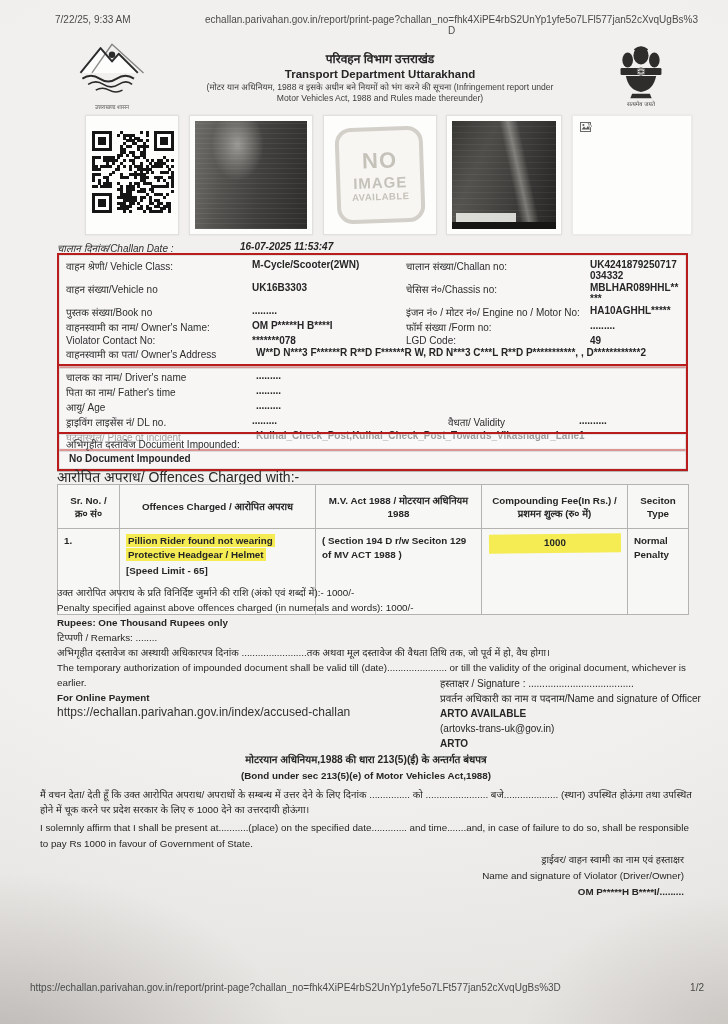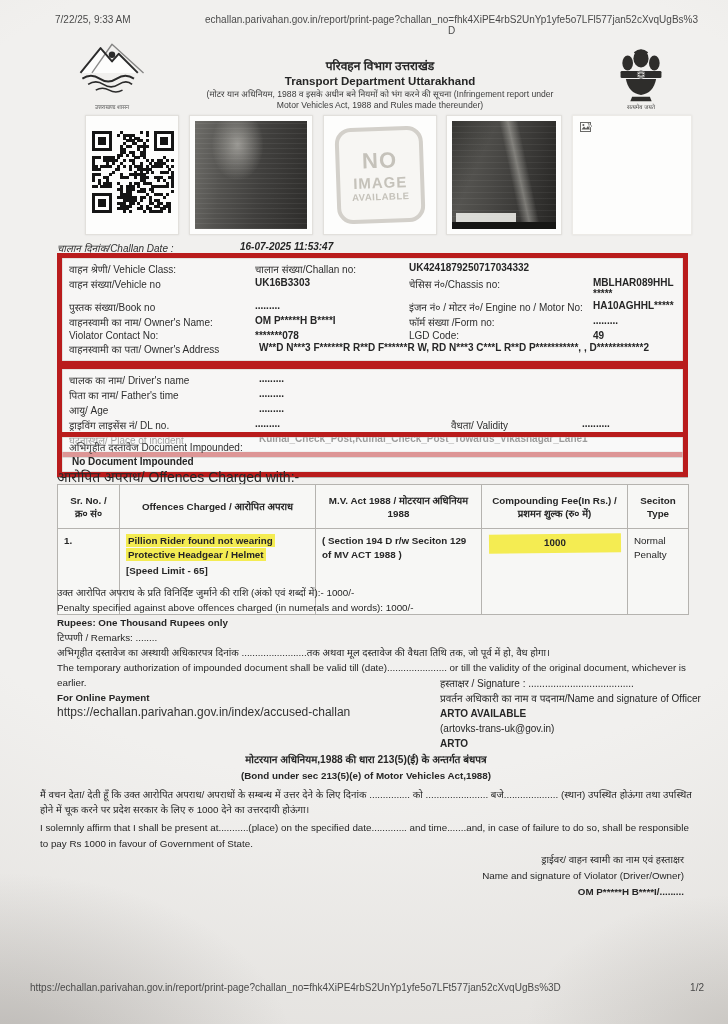--- a/index.html
+++ b/index.html
@@ -17,21 +17,21 @@
 
   
   .printbar { position:absolute; top:14px; left:55px; right:30px; display:flex; font-size:10px; color:#4a4a4a; }
   .printbar .pdate { width:150px; }
   .printbar .purl  { flex:1; text-align:center; word-break:break-all; }
   .pfooter { position:absolute; top:982px; left:30px; right:24px; display:flex; font-size:10px; color:#4a4a4a; }
   .pfooter .furl { flex:1; word-break:break-all; }
   .pfooter .fpage { width:40px; text-align:right; }
 
   
-  .letterhead { position:absolute; top:40px; left:57px; right:40px; display:flex; align-items:flex-end; }
+  .letterhead { position:absolute; top:40px; left:57px; right:40px; display:flex; align-items:center; }
   .lh-left  { width:110px; display:flex; justify-content:center; }
   .lh-mid   { flex:1; text-align:center; padding-top:2px; }
   .lh-right { width:95px; display:flex; justify-content:center; }
   .dept-hi { font-size:12px; font-weight:bold; }
   .dept-en { font-size:11.5px; font-weight:bold; margin-top:1px; }
   .dept-sub { font-size:8.6px; color:#3c3c3c; margin-top:2px; line-height:11px; padding:0 28px; }
   .uk-logo-cap { font-size:5.5px; color:#555; text-align:center; margin-top:1px; }
 
   
   .strip { position:absolute; top:115px; left:85px; width:607px; height:120px; display:flex; justify-content:space-between; }
@@ -65,21 +65,21 @@
   .noimg .n2 { font-size:15px; font-weight:bold; letter-spacing:1px; }
   .noimg .n3 { font-size:9.5px; font-weight:bold; letter-spacing:.5px; }
   .card-empty { border:1px solid #eceae6; }
   .broken-ico { position:absolute; top:6px; left:7px; }
 
   
   .row-date { position:absolute; top:241px; left:57px; right:40px; font-size:10px; display:flex;font-style:italic; }
   .row-date .lab { width:183px; }
   .row-date .val { font-weight:bold; }
 
-  .box { position:absolute; left:57px; width:631px; border:5px solid #b91c1c; box-shadow:0 1px 0 #b9b7b4, inset 0 0 0 .5px #cfcdc9; background:rgba(252,252,251,.55); padding:3px 7px 4px 7px; font-size:10px; }
+  .box { position:absolute; left:57px; width:631px; border:2px solid #b91c1c; box-shadow:0 1px 0 #b9b7b4, inset 0 0 0 .5px #cfcdc9; background:rgba(252,252,251,.55); padding:3px 7px 4px 7px; font-size:10px; }
   .box-veh { top:253px; }
   .box-drv { top:364px; }
   .box-imp { top:432px; }
 
   .g4 { display:grid; grid-template-columns:180px 148px 178px 1fr; column-gap:6px; margin:1px 0; }
   .g2 { display:grid; grid-template-columns:180px 1fr; column-gap:10px; margin:1px 0; }
   .gdl { display:grid; grid-template-columns:180px 190px 125px 1fr; column-gap:6px; margin:1px 0; }
   .lab { color:#2e2e2e; }
   .val { font-weight:bold; word-break:break-word; }
   .imp-val { font-weight:bold; margin:2px 0 1px 3px; }
@@ -87,21 +87,21 @@
   .offences-heading { position:absolute; top:467px; left:57px; font-size:14px; }
 
   
   table.offence { position:absolute; top:484px; left:57px; width:631px; border-collapse:collapse; table-layout:fixed; font-size:9.8px; background:rgba(253,253,252,.5); }
   table.offence th, table.offence td { border:1px solid #b5b3af; padding:5px 6px; vertical-align:top; }
   table.offence th { font-weight:bold; text-align:center; vertical-align:middle; line-height:13px; height:44px; }
   table.offence td { height:86px; line-height:14px; }
   .c-sr { width:62px; } .c-off { width:196px; } .c-act { width:166px; } .c-fee { width:146px; } .c-typ { width:61px; }
   td.td-sr { text-align:left; padding-left:14px; font-weight:bold; }
   td.td-fee { text-align:center; }
-  td.td-typ { font-weight:normal; }
+  td.td-typ { font-weight:bold; }
   .hl { background:#f4ec52; box-decoration-break:clone; -webkit-box-decoration-break:clone; padding:1px 2px; font-weight:bold; }
   .fee-hl { display:inline-block; background:#f4ec52; min-width:132px; padding:2px 0 3px; font-weight:bold; transform:rotate(-.6deg); }
   .off-note { font-weight:bold; margin-top:2px; }
   td.td-act { font-weight:bold; }
 
   
   .textblock { position:absolute; left:57px; right:36px; font-size:9.8px; line-height:15px; }
   .tb-pen { top:585px; }
   .bold { font-weight:bold; }
   .url-sm { font-size:12px; color:#333; }
@@ -501,20 +501,21 @@
   </div>
 
   <div class="row-date">
     <span class="lab">चालान दिनांक/Challan Date :</span>
     <span class="val">16-07-2025 11:53:47</span>
   </div>
 
   <div class="box box-veh">
     <div class="g4">
       <span class="lab">वाहन श्रेणी/ Vehicle Class:</span>
+      <span class="val">M-Cycle/Scooter(2WN)</span>
       <span class="lab">चालान संख्या/Challan no:</span>
       <span class="val">UK4241879250717034332</span>
     </div>
     <div class="g4">
       <span class="lab">वाहन संख्या/Vehicle no</span>
       <span class="val">UK16B3303</span>
       <span class="lab">चेसिस नं०/Chassis no:</span>
       <span class="val">MBLHAR089HHL*****</span>
     </div>
     <div class="g4">

